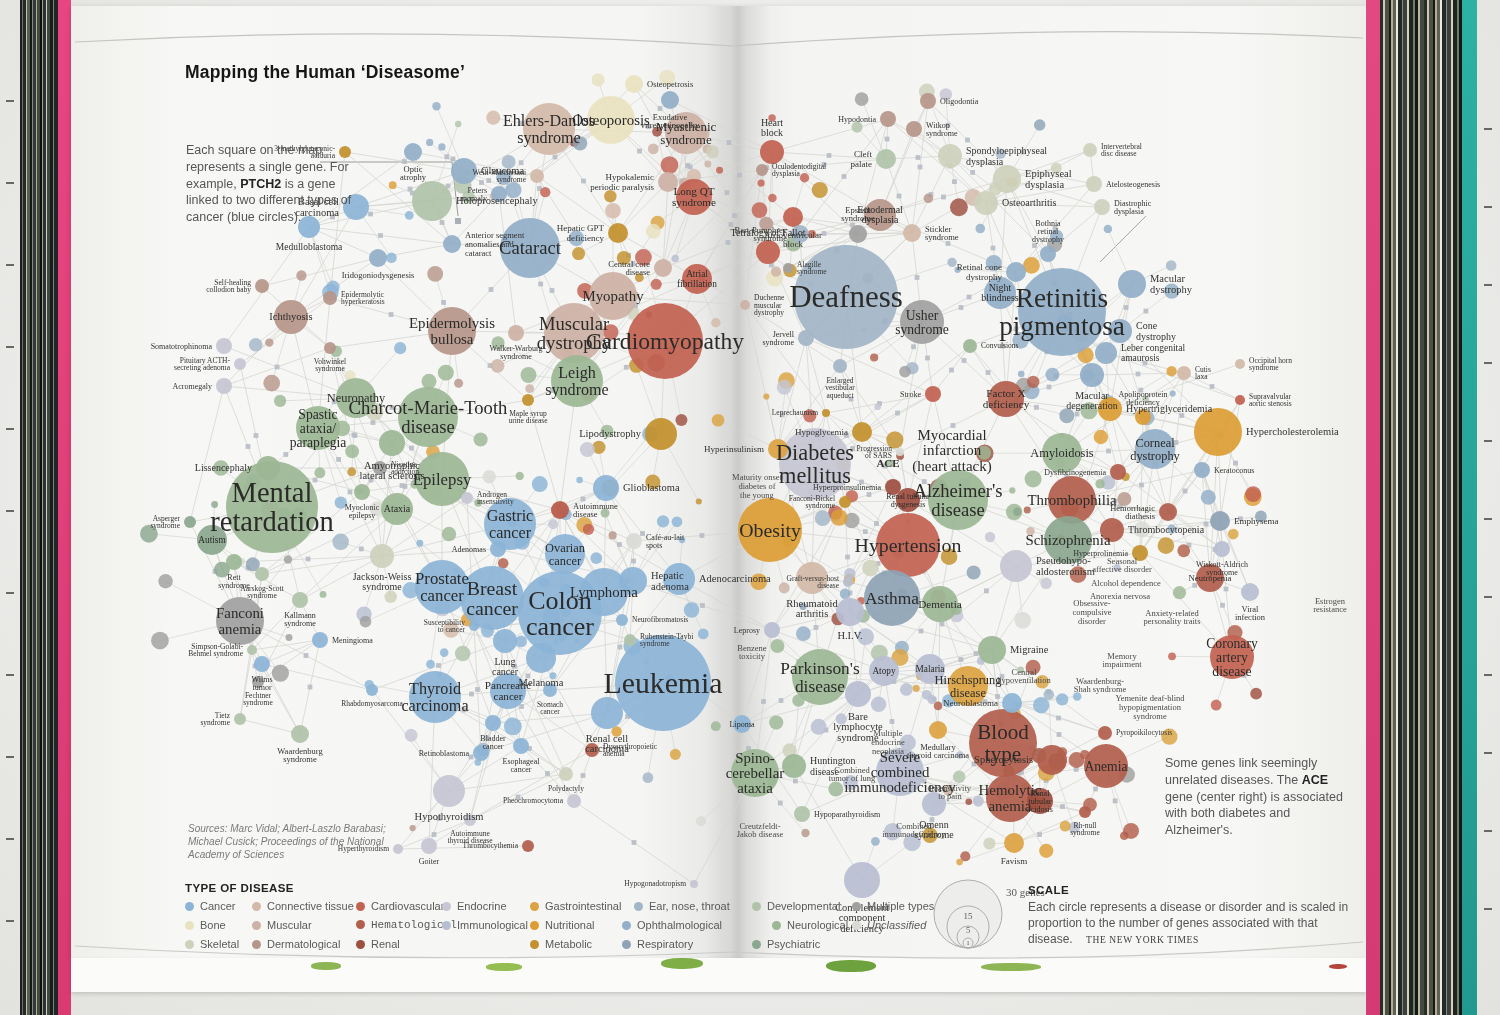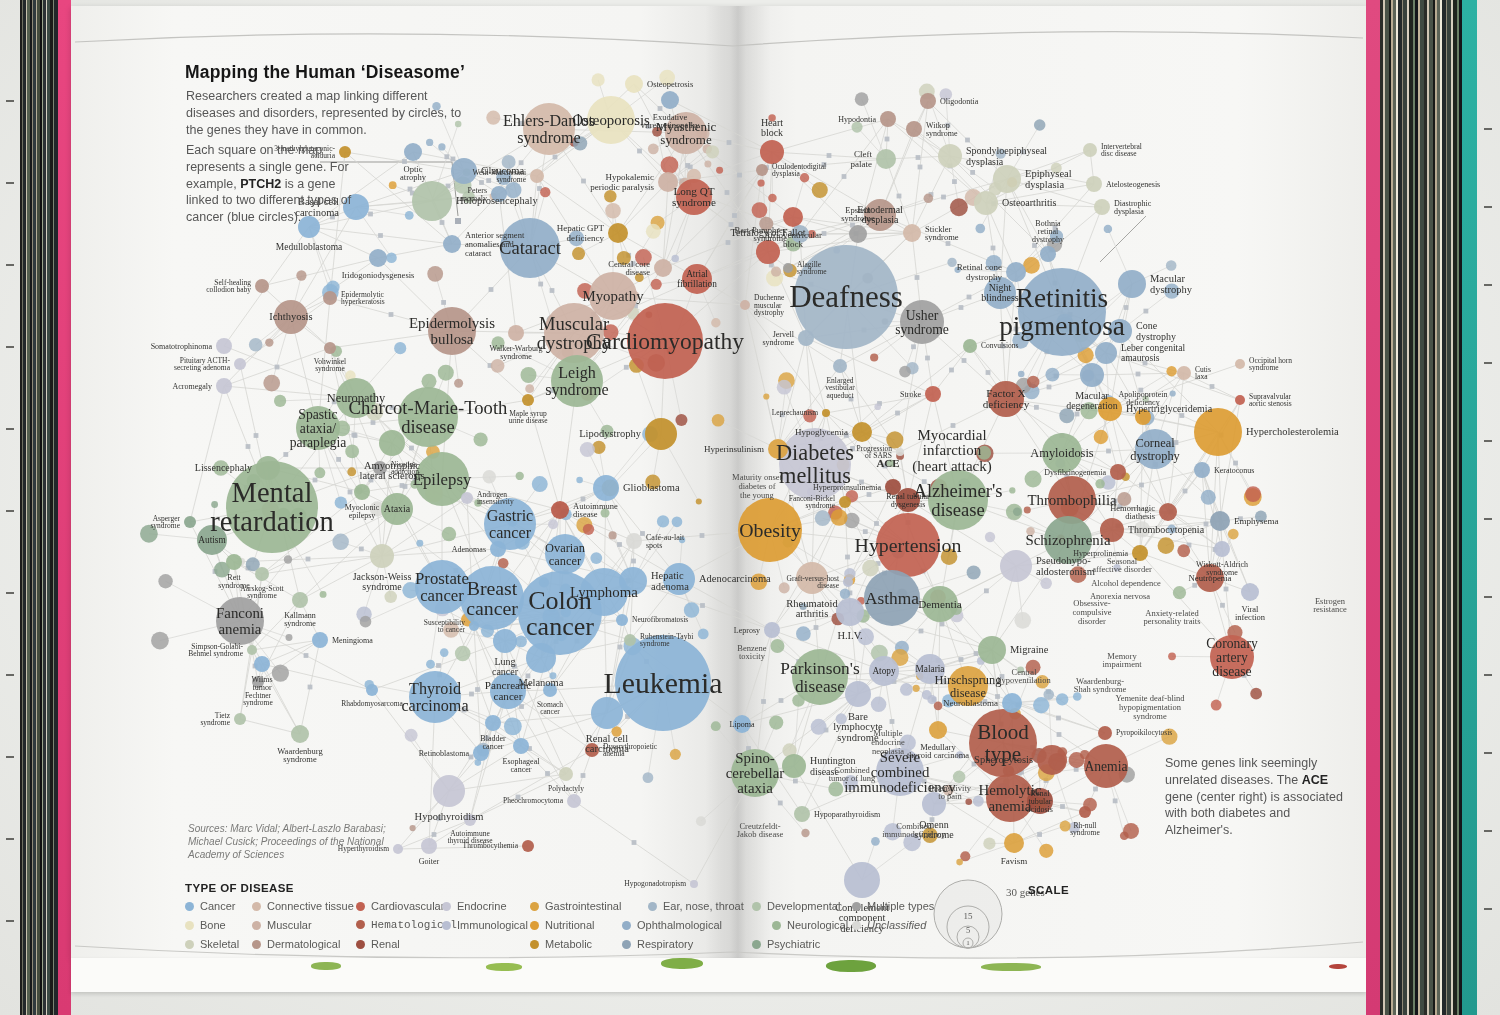--- a/index.html
+++ b/index.html
@@ -2046,23 +2046,20 @@
         <text x="1249" y="362.725" text-anchor="start" font-size="7.5" fill="#333331" font-weight="normal"><tspan x="1249" dy="0">Occipital horn</tspan><tspan x="1249" dy="7.65">syndrome</tspan></text>
         <text x="1249" y="398.725" text-anchor="start" font-size="7.5" fill="#333331" font-weight="normal"><tspan x="1249" dy="0">Supravalvular</tspan><tspan x="1249" dy="7.65">aortic stenosis</tspan></text>
         <text x="1214" y="472.64" text-anchor="start" font-size="8" fill="#333331" font-weight="normal"><tspan x="1214" dy="0">Keratoconus</tspan></text>
         <text x="1246" y="435.465" text-anchor="start" font-size="10.5" fill="#333331" font-weight="normal"><tspan x="1246" dy="0">Hypercholesterolemia</tspan></text>
         <text x="1155" y="446.892" text-anchor="middle" font-size="12.4" fill="#2b2b29" font-weight="normal"><tspan x="1155" dy="0">Corneal</tspan><tspan x="1155" dy="12.648000000000001">dystrophy</tspan></text>
         <text x="1143" y="397" text-anchor="middle" font-size="8" fill="#333331" font-weight="normal"><tspan x="1143" dy="0">Apolipoprotein</tspan><tspan x="1143" dy="8.16">deficiency</tspan></text>
       </g>
   </svg>
 
   <div class="title" style="left:185px;top:62px;">Mapping the Human ‘Diseasome’</div>
-  <div class="note" style="left:186px;top:88px;width:292px;">
-    <span>Researchers created a map linking different diseases and disorders, represented by circles, to the genes they have in common.</span>
-  </div>
   <div class="note" style="left:186px;top:142px;width:172px;">
     <span>Each square on the map represents a single gene. For example, </span><b>PTCH2</b><span> is a gene linked to two different types of cancer (blue circles).</span>
   </div>
 
   <div class="note" style="left:1165px;top:755px;width:178px;">
     <span>Some genes link seemingly unrelated diseases. The </span><b>ACE</b><span> gene (center right) is associated with both diabetes and Alzheimer's.</span>
   </div>
 
   <div class="sources" style="left:188px;top:822px;width:225px;">Sources: Marc Vidal; Albert-Laszlo Barabasi; Michael Cusick; Proceedings of the National Academy of Sciences</div>
 
@@ -2075,34 +2072,38 @@
       <div class="legend-item" style="left: 252px; top: 919px;"><span class="dot" style="background: rgb(205, 178, 165);"></span><span>Muscular</span></div>
       <div class="legend-item" style="left: 252px; top: 938px;"><span class="dot" style="background: rgb(182, 150, 138);"></span><span>Dermatological</span></div>
       <div class="legend-item" style="left: 356px; top: 900px;"><span class="dot" style="background: rgb(194, 98, 82);"></span><span>Cardiovascular</span></div>
       <div class="legend-item" style="left: 356px; top: 919px; font-family: Liberation Mono, monospace;"><span class="dot" style="background: rgb(178, 95, 76);"></span><span>Hematological</span></div>
       <div class="legend-item" style="left: 356px; top: 938px;"><span class="dot" style="background: rgb(158, 79, 64);"></span><span>Renal</span></div>
       <div class="legend-item" style="left: 442px; top: 900px;"><span class="dot" style="background: rgb(198, 198, 212);"></span><span>Endocrine</span></div>
       <div class="legend-item" style="left: 442px; top: 919px;"><span class="dot" style="background: rgb(184, 190, 210);"></span><span>Immunological</span></div>
       <div class="legend-item" style="left: 530px; top: 900px;"><span class="dot" style="background: rgb(219, 163, 66);"></span><span>Gastrointestinal</span></div>
       <div class="legend-item" style="left: 530px; top: 919px;"><span class="dot" style="background: rgb(221, 157, 53);"></span><span>Nutritional</span></div>
       <div class="legend-item" style="left: 530px; top: 938px;"><span class="dot" style="background: rgb(195, 145, 45);"></span><span>Metabolic</span></div>
-      <div class="legend-item" style="left: 648px; top: 900px;"><span class="dot" style="background: rgb(162, 182, 199);"></span><span>Ear, nose, throat</span></div>
+      <div class="legend-item" style="left: 634px; top: 900px;"><span class="dot" style="background: rgb(162, 182, 199);"></span><span>Ear, nose, throat</span></div>
       <div class="legend-item" style="left: 622px; top: 919px;"><span class="dot" style="background: rgb(146, 174, 200);"></span><span>Ophthalmological</span></div>
       <div class="legend-item" style="left: 622px; top: 938px;"><span class="dot" style="background: rgb(142, 163, 181);"></span><span>Respiratory</span></div>
       <div class="legend-item" style="left: 752px; top: 900px;"><span class="dot" style="background: rgb(176, 195, 170);"></span><span>Developmental</span></div>
       <div class="legend-item" style="left: 752px; top: 919px; padding-left: 20px;"><span class="dot" style="background: rgb(156, 183, 149);"></span><span>Neurological</span></div>
       <div class="legend-item" style="left: 752px; top: 938px;"><span class="dot" style="background: rgb(139, 167, 143);"></span><span>Psychiatric</span></div>
       <div class="legend-item" style="left: 852px; top: 900px; text-align: center;"><span class="dot" style="background: rgb(160, 160, 160);"></span><span>Multiple types</span></div>
       <div class="legend-item" style="left: 852px; top: 919px; font-style: italic;"><span class="dot" style="background: rgb(217, 217, 214);"></span><span>Unclassified</span></div>
     </div>
 
   <svg id="scaleRings" class="abs" style="left:920px;top:874px;" width="160" height="84" viewBox="0 0 160 84">
       <circle cx="48" cy="40" r="34" fill="rgba(0,0,0,0.03)" stroke="#aeaeab" stroke-width="1"></circle>
       <circle cx="48" cy="53" r="21" fill="none" stroke="#aeaeab" stroke-width="1"></circle>
       <circle cx="48" cy="63" r="11" fill="none" stroke="#aeaeab" stroke-width="1"></circle>
       <circle cx="48" cy="69" r="5" fill="none" stroke="#aeaeab" stroke-width="1"></circle>
       <text x="86" y="22" text-anchor="start" font-size="11" fill="#5a5a58" font-family="&quot;Liberation Sans&quot;,sans-serif">30 genes</text>
       <text x="48" y="45" text-anchor="middle" font-size="9" fill="#5a5a58" font-family="&quot;Liberation Sans&quot;,sans-serif">15</text>
       <text x="48" y="59" text-anchor="middle" font-size="8.5" fill="#5a5a58" font-family="&quot;Liberation Sans&quot;,sans-serif">5</text>
       <text x="48" y="71" text-anchor="middle" font-size="7" fill="#5a5a58" font-family="&quot;Liberation Sans&quot;,sans-serif">1</text>
     </svg>
   <div class="scale-title" style="left:1028px;top:884px;">SCALE</div>
+  <div class="scale-text" style="left:1028px;top:900px;">
+    <span>Each circle represents a disease or disorder and is scaled in proportion to the number of genes associated with that disease.</span>
+    <span class="credit">THE NEW YORK TIMES</span>
+  </div>
 </div>
 
 </body></html>

